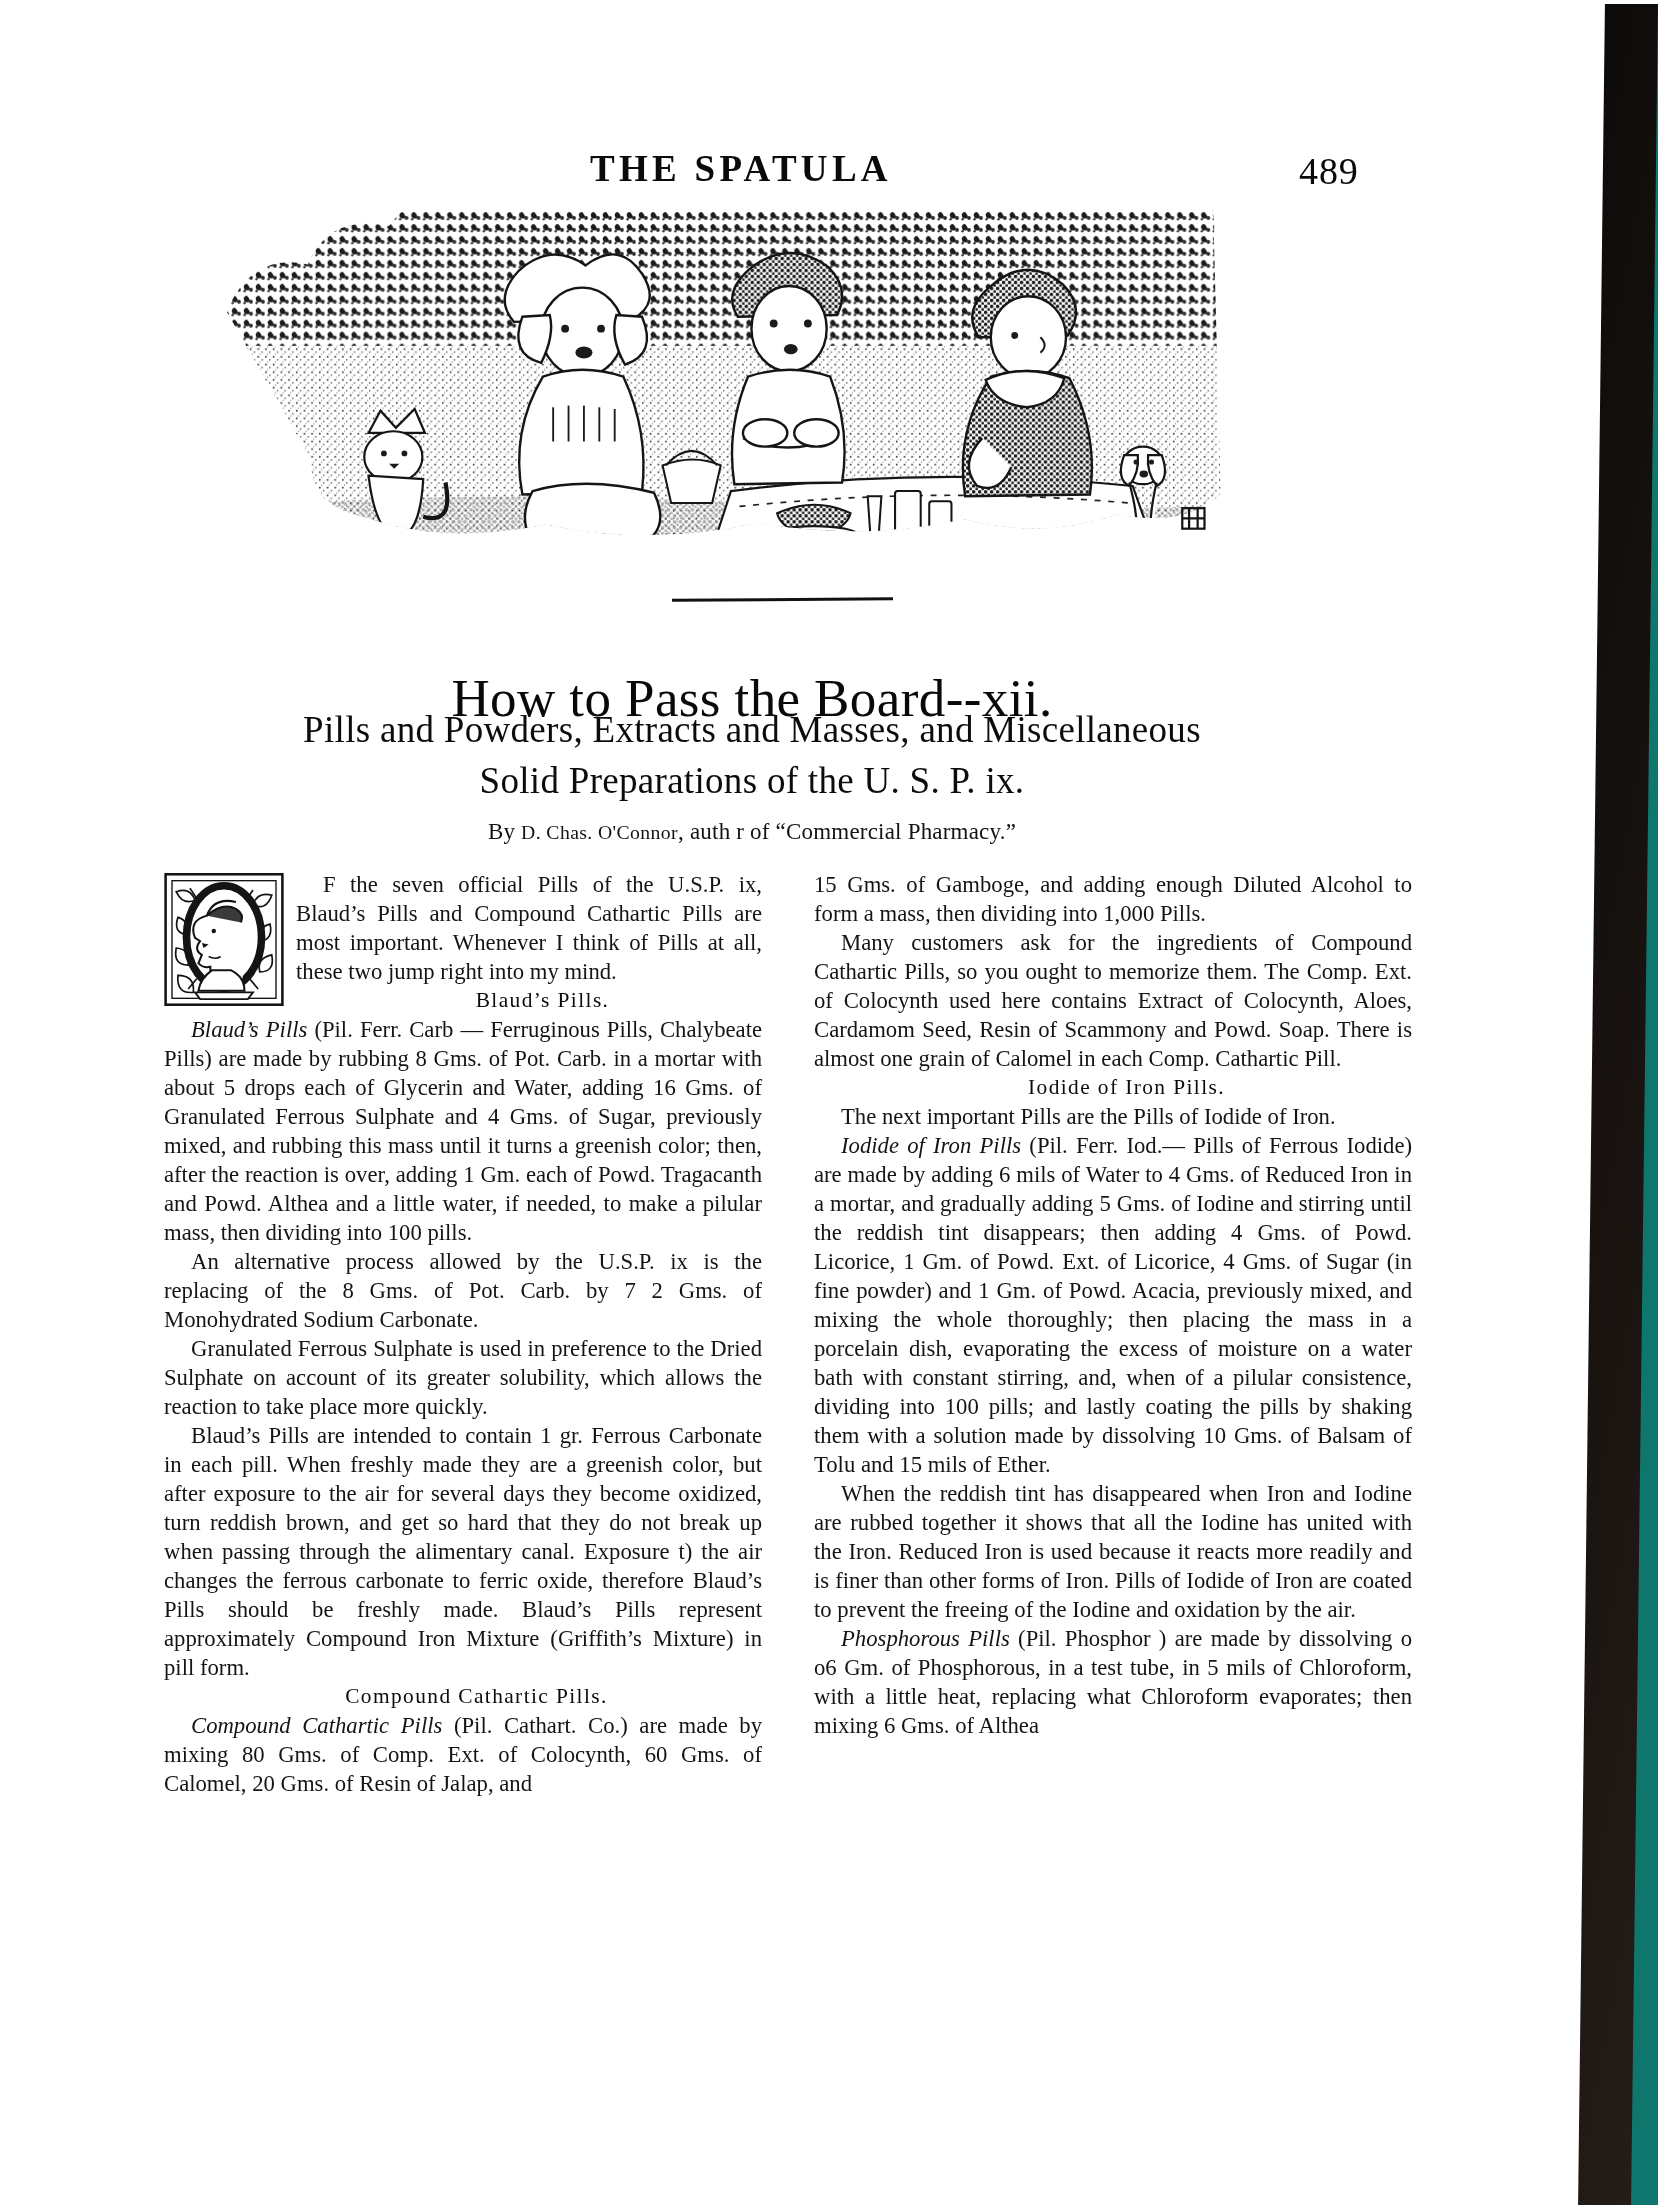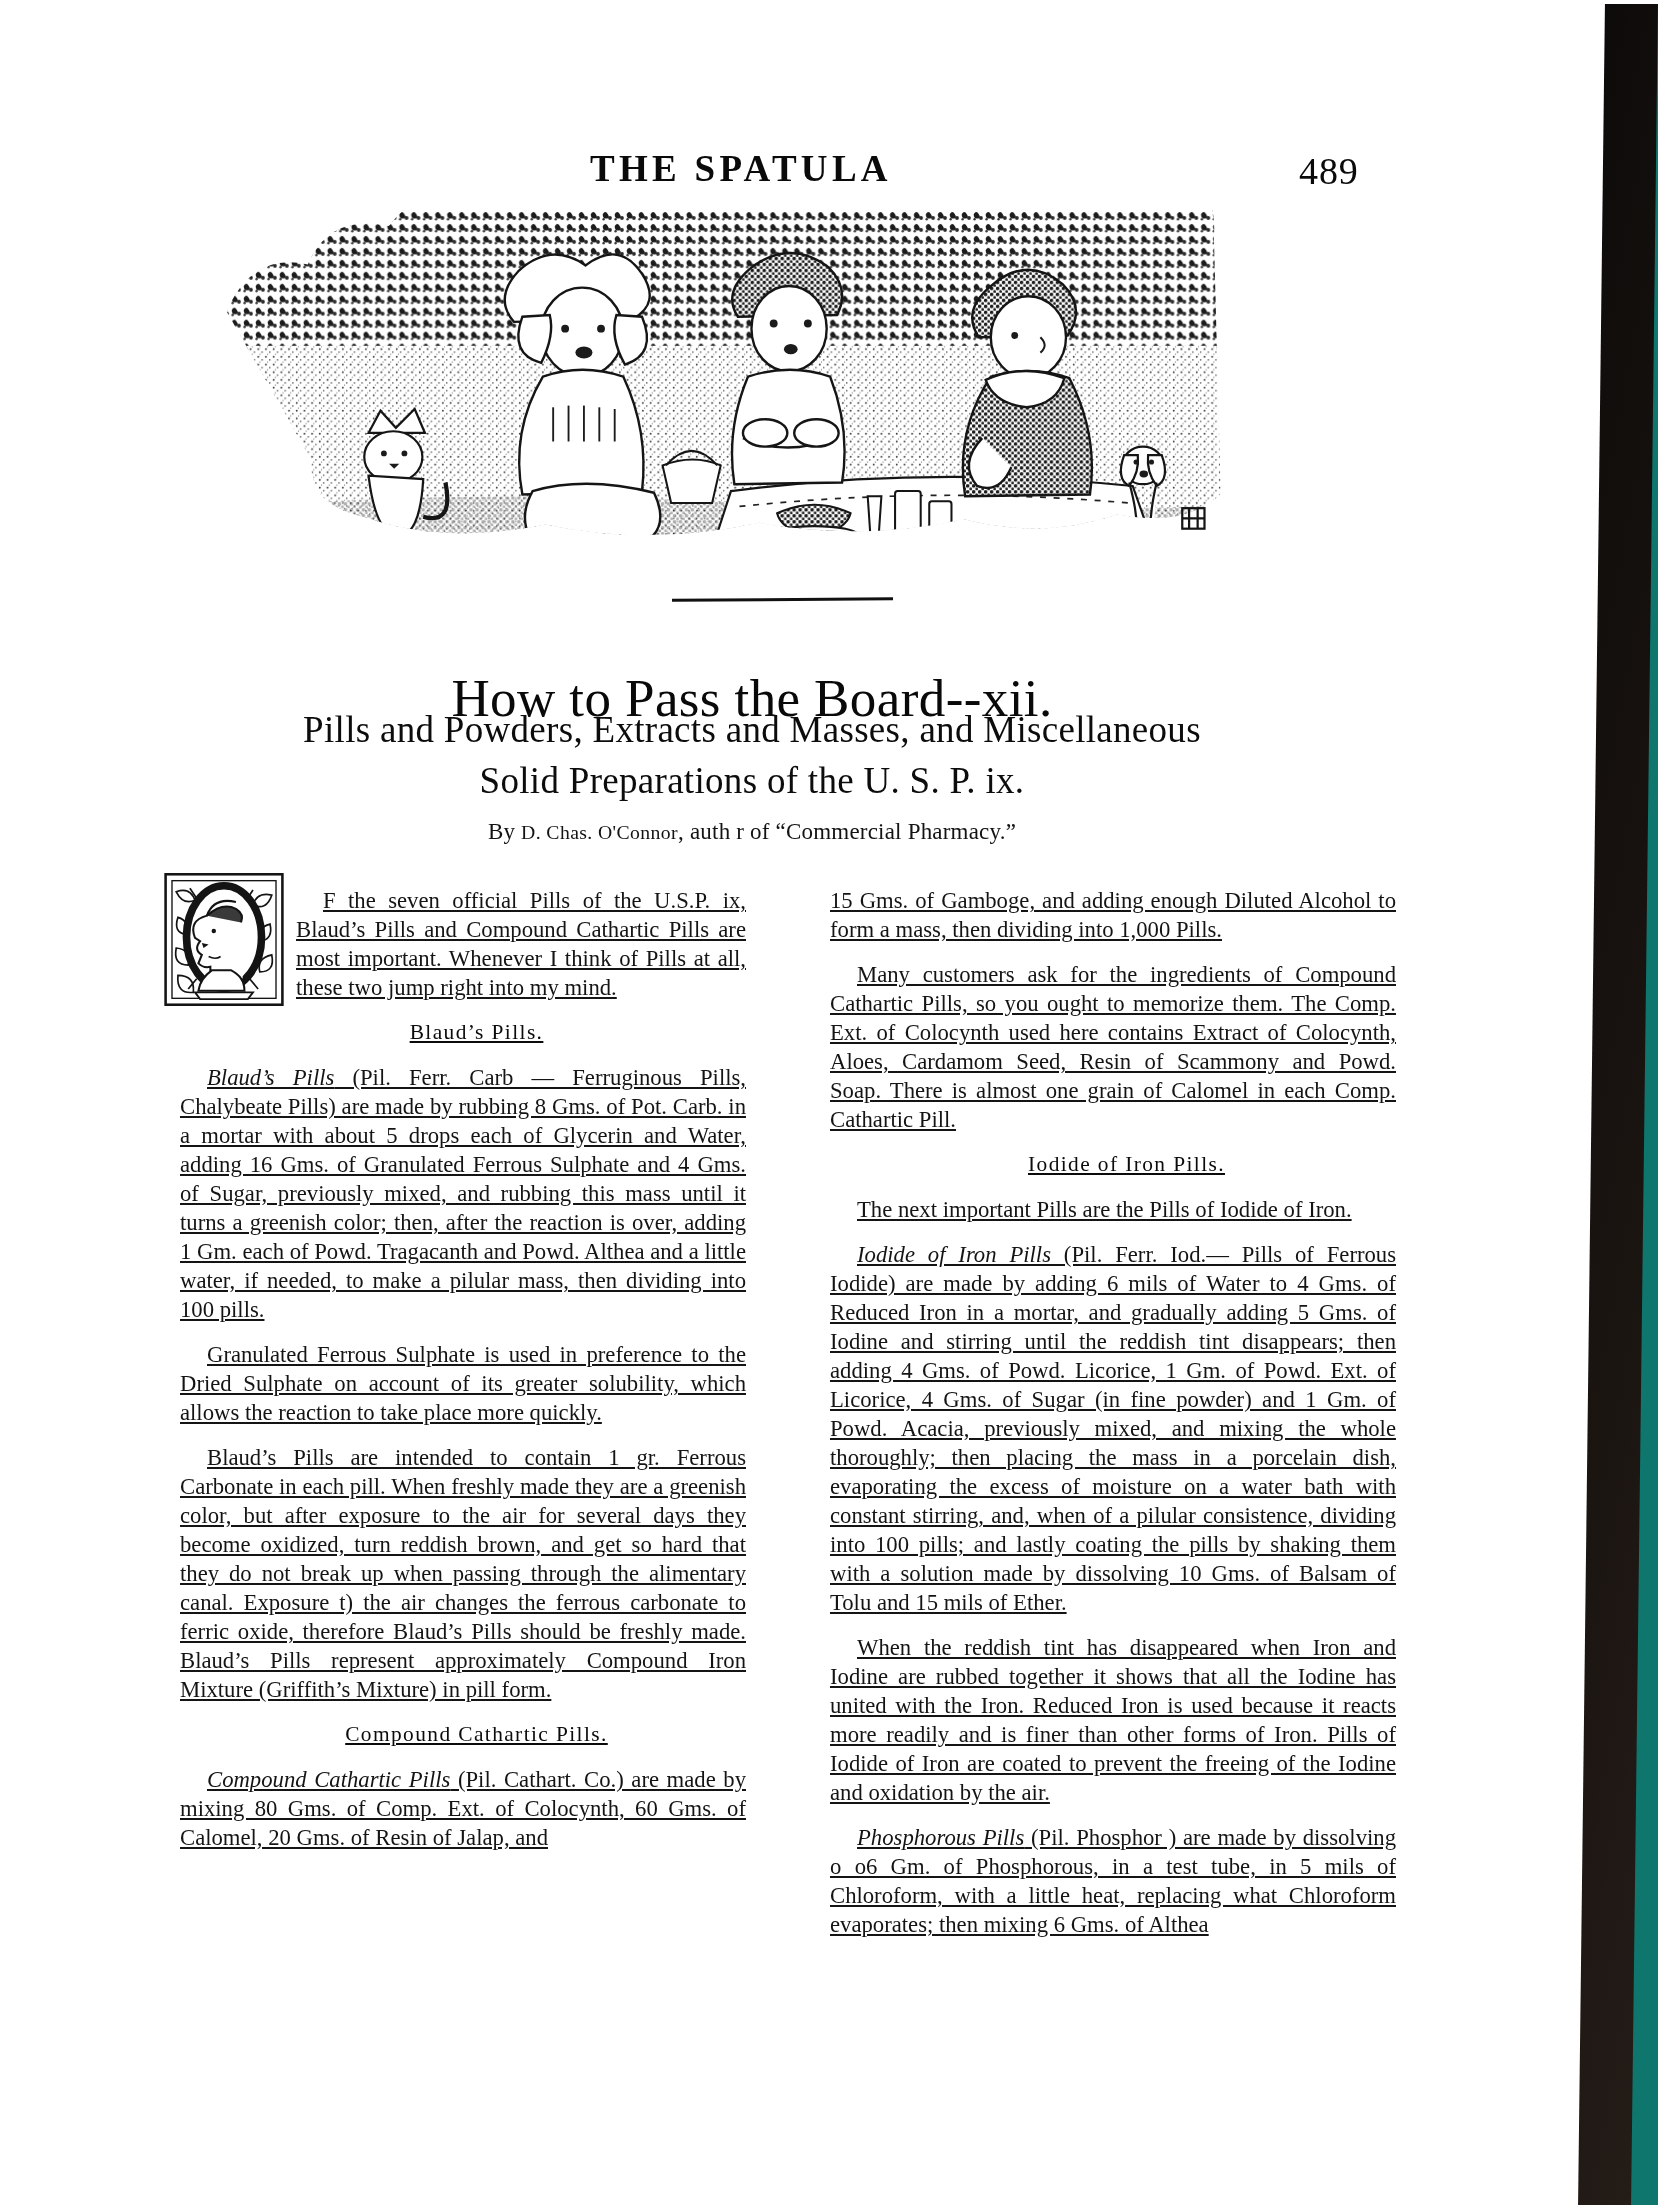--- a/index.html
+++ b/index.html
@@ -144,23 +144,22 @@
     line-height: 29px;
     text-align: justify;
     text-justify: inter-word;
     color: #141414;
     hyphens: none;
   }
   .col.left  { left: 164px; }
   .col.right { left: 814px; }
 
   .col p {
-    margin: 16px;
+    margin: 0;
     text-indent: 27px;
-    text-decoration: underline;
   }
   .col p.noindent { text-indent: 0; }
 
   .sechead {
     text-align: center;
     text-indent: 0;
     margin: 11px 0 6px 0;
     font-size: 21.4px;
     letter-spacing: 1.4px;
     color: #0b0b0b;
@@ -374,20 +373,21 @@
         </g>
       </svg>
     </div>
 
     <p class="opening">F the seven official Pills of the U.S.P. ix, Blaud’s Pills and Compound Cathartic Pills are most important. Whenever I think of Pills at all, these two jump right into my mind.</p>
 
     <p class="sechead">Blaud’s Pills.</p>
 
     <p><span class="it">Blaud’s Pills</span><span> (Pil. Ferr. Carb — Ferruginous Pills, Chalybeate Pills) are made by rubbing 8 Gms. of Pot. Carb. in a mortar with about 5 drops each of Glycerin and Water, adding 16 Gms. of Granulated Ferrous Sulphate and 4 Gms. of Sugar, previously mixed, and rubbing this mass until it turns a greenish color; then, after the reaction is over, adding 1 Gm. each of Powd. Tragacanth and Powd. Althea and a little water, if needed, to make a pilular mass, then dividing into 100 pills.</span></p>
 
+    <p>An alternative process allowed by the U.S.P. ix is the replacing of the 8 Gms. of Pot. Carb. by 7 2 Gms. of Monohydrated Sodium Carbonate.</p>
 
     <p>Granulated Ferrous Sulphate is used in preference to the Dried Sulphate on account of its greater solubility, which allows the reaction to take place more quickly.</p>
 
     <p>Blaud’s Pills are intended to contain 1 gr. Ferrous Carbonate in each pill.  When freshly made they are a greenish color, but after exposure to the air for several days they become oxidized, turn reddish brown, and get so hard that they do not break up when passing through the alimentary canal.  Exposure t) the air changes the ferrous carbonate to ferric oxide, therefore Blaud’s Pills should be freshly made. Blaud’s Pills represent approximately Compound Iron Mixture (Griffith’s Mixture) in pill form.</p>
 
     <p class="sechead">Compound Cathartic Pills.</p>
 
     <p><span class="it">Compound Cathartic Pills</span><span> (Pil. Cathart. Co.) are made by mixing 80 Gms. of Comp. Ext. of Colocynth, 60 Gms. of Calomel, 20 Gms. of Resin of Jalap, and</span></p>
   </div>
 

